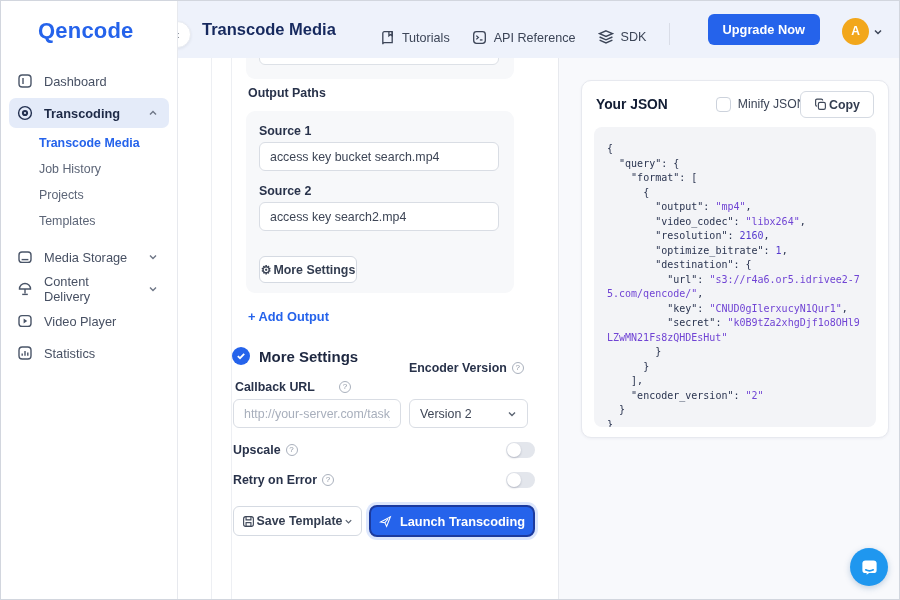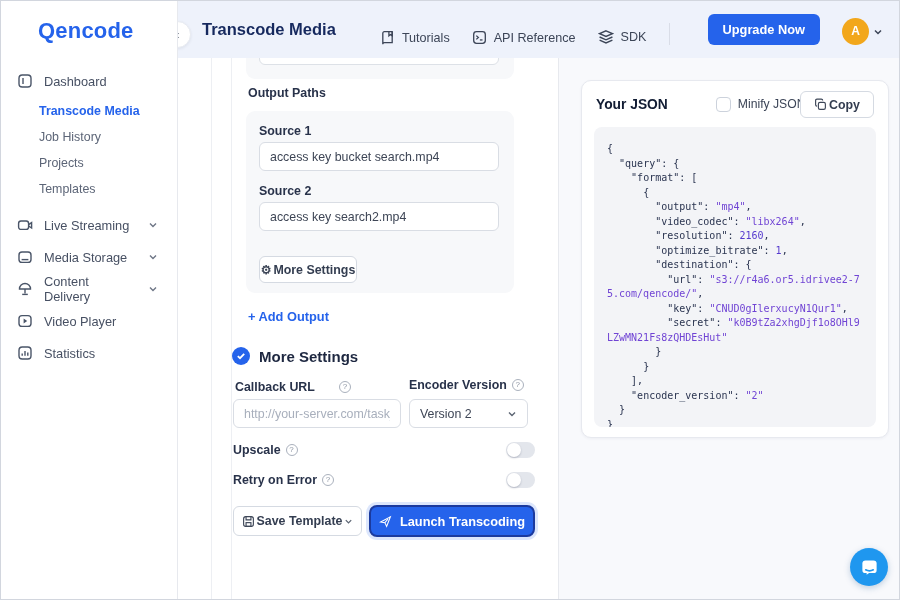--- a/index.html
+++ b/index.html
@@ -146,38 +146,39 @@
     <div class="logo">Qencode</div>
 
     <div class="side-item">
       <svg width="16" height="16" viewBox="0 0 16 16" fill="none" stroke="#4a5568" stroke-width="1.4">
           <rect x="2" y="2" width="12" height="12" rx="3.2"></rect>
           <line x1="6" y1="5" x2="6" y2="11"></line>
         </svg>
       <span class="lab">Dashboard</span>
     </div>
 
+    <div class="side-item active">
+      <svg width="16" height="16" viewBox="0 0 16 16">
+          <circle cx="8" cy="8" r="6.4" fill="none" stroke="#233050" stroke-width="1.4"></circle>
+          <circle cx="8" cy="8" r="3.1" fill="#233050"></circle>
+          <circle cx="8" cy="8" r="1.1" fill="#e4ebf9"></circle>
+        </svg>
+      <span class="lab">Transcoding</span>
+      <svg class="chev" width="10" height="10" viewBox="0 0 10 10" fill="none" stroke="#6e7686" stroke-width="1.4">
+          <path d="M2 6.5 L5 3.5 L8 6.5"></path>
+        </svg>
+    </div>
 
     <div class="sub-item active">Transcode Media</div>
     <div class="sub-item">Job History</div>
     <div class="sub-item">Projects</div>
     <div class="sub-item">Templates</div>
 
     <div class="group-gap"></div>
 
-    <div class="side-item">
-      <svg width="16" height="16" viewBox="0 0 16 16" fill="none" stroke="#4a5568" stroke-width="1.4">
-          <rect x="1.6" y="4" width="10" height="8.4" rx="2.4"></rect>
-          <path d="M11.6 7.6 L14.6 5.6 V11 L11.6 9"></path>
-        </svg>
-      <span class="lab">Live Streaming</span>
-      <svg class="chev" width="10" height="10" viewBox="0 0 10 10" fill="none" stroke="#6e7686" stroke-width="1.4">
-          <path d="M2 3.5 L5 6.5 L8 3.5"></path>
-        </svg>
-    </div>
 
     <div class="side-item">
       <svg width="16" height="16" viewBox="0 0 16 16" fill="none" stroke="#4a5568" stroke-width="1.4">
           <rect x="2" y="3" width="12" height="10.4" rx="3"></rect>
           <line x1="4.6" y1="10.6" x2="11.4" y2="10.6"></line>
         </svg>
       <span class="lab">Media Storage</span>
       <svg class="chev" width="10" height="10" viewBox="0 0 10 10" fill="none" stroke="#6e7686" stroke-width="1.4">
           <path d="M2 3.5 L5 6.5 L8 3.5"></path>
         </svg>
@@ -281,21 +282,21 @@
             <path d="M1.8 5.2 L4 7.2 L8.2 2.8"></path>
           </svg>
       </span>
       <span style="font-size:15px; font-weight:700; color:#1d2740;">More Settings</span>
     </div>
 
     <div class="fld-label" style="position:absolute; left:57px; top:322px;gap:24px;">
       <span>Callback URL</span>
       <span class="info-dot">?</span>
     </div>
-    <div class="fld-label" style="position:absolute; left:231px; top:320px;">
+    <div class="fld-label" style="position:absolute; left:231px; top:303px;">
       <span>Encoder Version</span>
       <span class="info-dot">?</span>
     </div>
 
     <input class="txt-input" style="position: absolute; left: 55px; top: 341px; width: 168px;" placeholder="http://your-server.com/task_call">
 
     <div class="select-box" style="position:absolute; left:231px; top:341px; width:119px;">
       <span>Version 2</span>
       <svg width="10" height="10" viewBox="0 0 10 10" fill="none" stroke="#5b6472" stroke-width="1.4">
           <path d="M2 3.5 L5 6.5 L8 3.5"></path>

